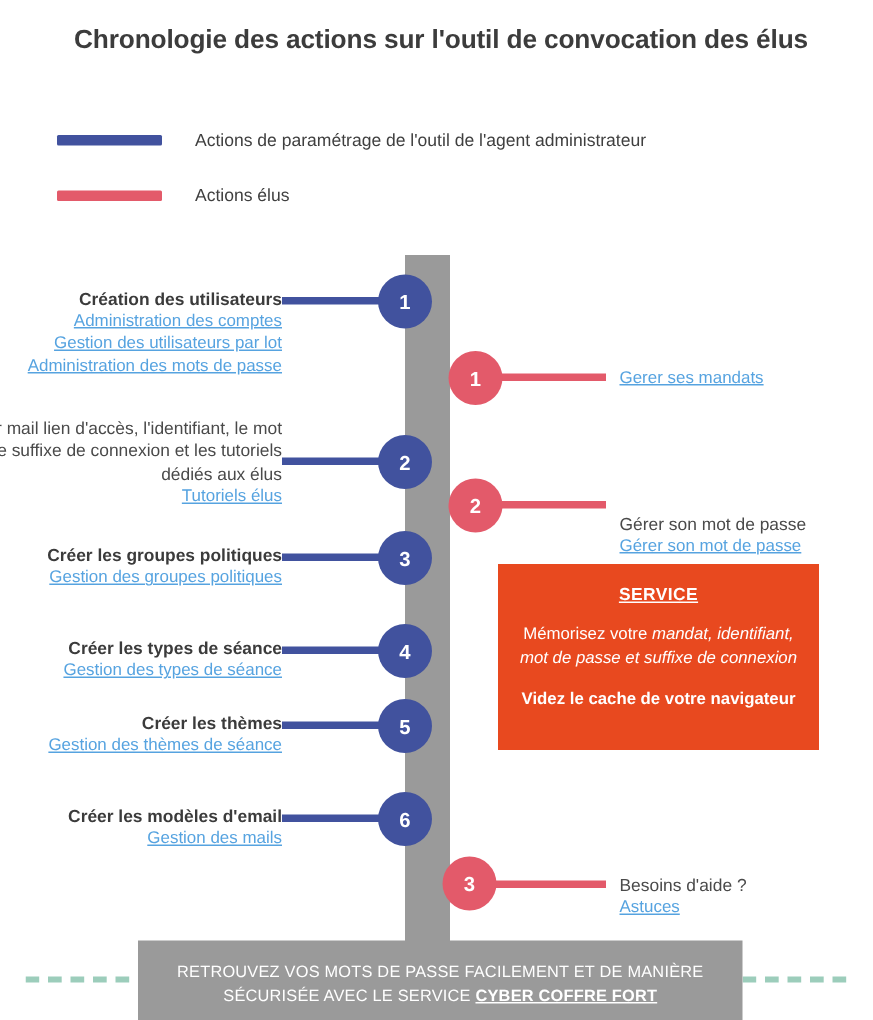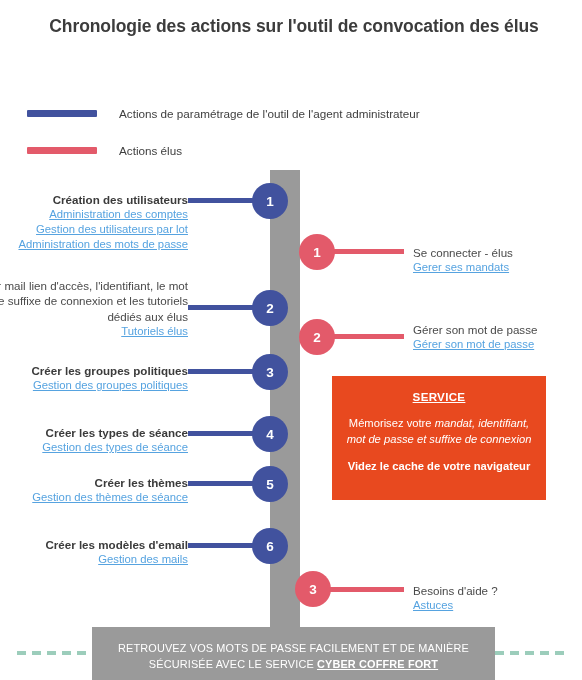--- a/index.html
+++ b/index.html
@@ -28,24 +28,23 @@
     text-align: center;
     font-size: 17.5px;
     font-weight: bold;
     color: #3c3c3c;
     letter-spacing: -0.1px;
   }
 
   
   .legend {
     position: absolute;
-    left: 27px;
+    left: 38px;
     top: 80px;
     width: 520px;
-    margin-top: 20px;
   }
   .legend-row {
     display: flex;
     align-items: center;
     height: 26px;
     margin-bottom: 11px;
   }
   .legend-swatch {
     width: 70px;
     height: 7px;
@@ -272,29 +271,28 @@
   <div class="left-block" style="top:537px;">
     <span class="block-title">Créer les modèles d'email</span>
     <span class="block-link">Gestion des mails</span>
   </div>
 
   <div class="connector red" style="left:330px; top:249px; width:74px;"></div>
   <div class="node red" style="left:299px; top:234px;">
     <span>1</span>
   </div>
   <div class="right-block" style="top:245px;">
-    <span class="block-title plain">Se connecter - élus</span>
     <span class="block-link">Gerer ses mandats</span>
   </div>
 
   <div class="connector red" style="left:330px; top:334px; width:74px;"></div>
   <div class="node red" style="left:299px; top:319px;">
     <span>2</span>
   </div>
-  <div class="right-block" style="top:322px;">
+  <div class="right-block" style="top:342px;">
     <span class="block-title plain">Gérer son mot de passe</span>
     <span class="block-link">Gérer son mot de passe</span>
   </div>
 
   <div class="connector red" style="left:330px; top:587px; width:74px;"></div>
   <div class="node red" style="left:295px; top:571px;">
     <span>3</span>
   </div>
   <div class="right-block" style="top:583px;">
     <span class="block-title plain">Besoins d'aide ?</span>

